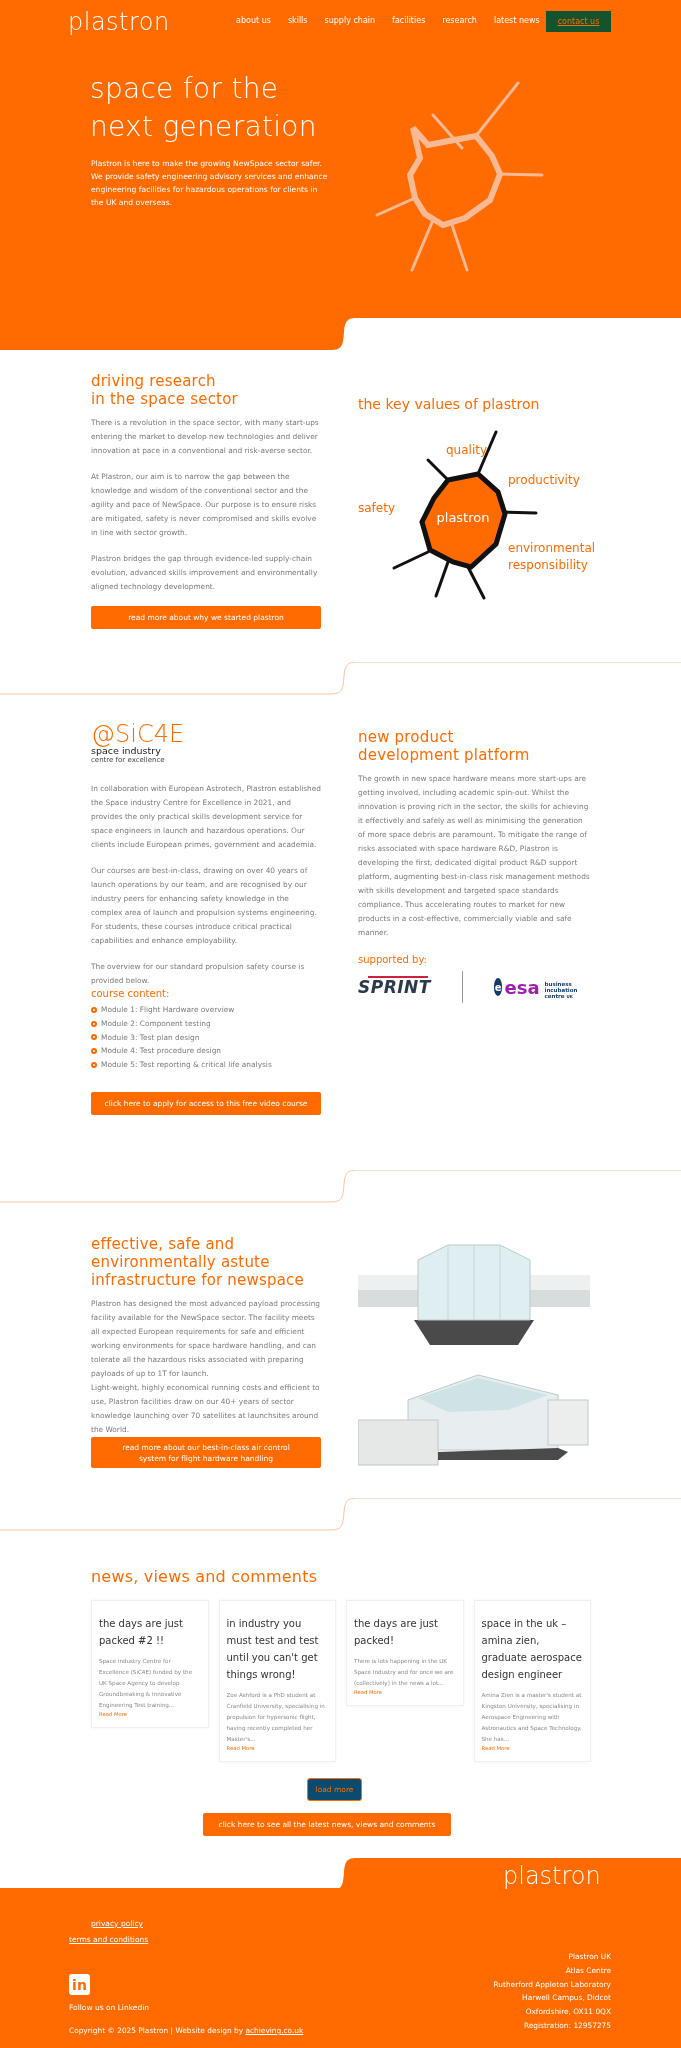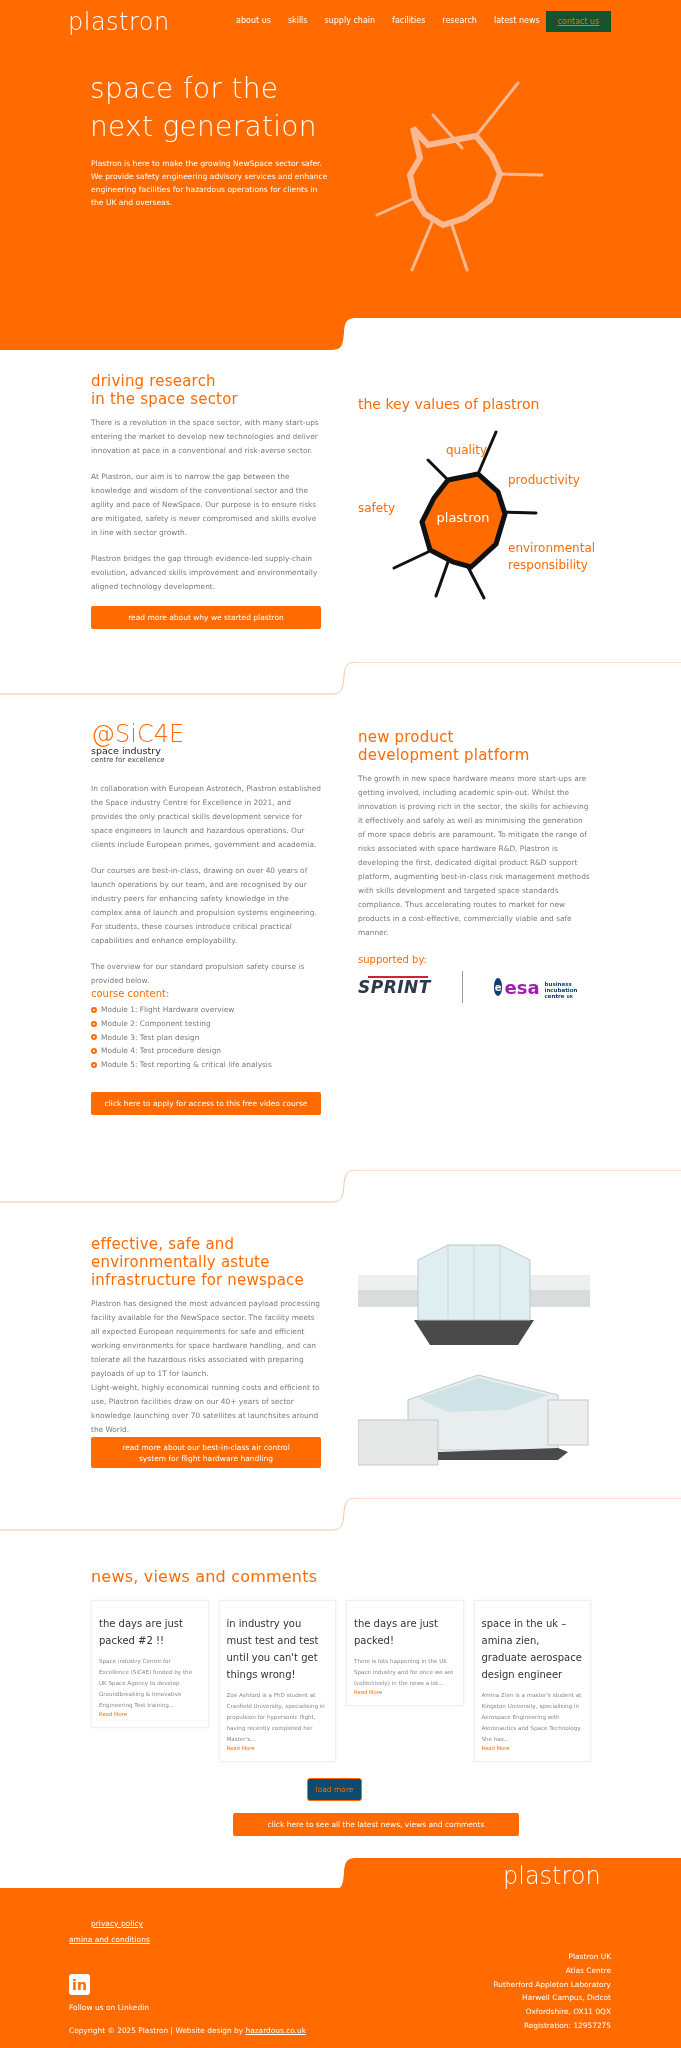--- a/index.html
+++ b/index.html
@@ -256,33 +256,33 @@
     <div class="read-more">Read More</div>
   </div>
   <div class="card">
     <div class="card-title">space in the uk – amina zien, graduate aerospace design engineer</div>
     <div class="card-excerpt">Amina Zien is a master's student at Kingston University, specialising in Aerospace Engineering with Astronautics and Space Technology. She has...</div>
     <div class="read-more">Read More</div>
   </div>
 </div>
 
 <div class="load-more">load more</div>
-<div class="btn" style="position:absolute; left:233px; top:1813px; width:286px; height:23px;">click here to see all the latest news, views and comments</div>
+<div class="btn" style="position:absolute; left:203px; top:1813px; width:248px; height:23px;">click here to see all the latest news, views and comments</div>
 
 <svg class="footer-curve" viewBox="0 0 681 32">
   <path d="M0 32 L330 32 C342 32 343 28 344 14 C345 2 348 0 358 0 L681 0 L681 32 Z" fill="#ff6b00"></path>
 </svg>
 <div class="footer"></div>
 <div class="footer-logo">plastron</div>
 <div class="footer-link" style="top:1919px;padding-left:22px;">privacy policy</div>
-<div class="footer-link" style="top:1935px;">amina and conditions</div>
+<div class="footer-link" style="top:1935px;">terms and conditions</div>
 <div class="linkedin">in</div>
 <div class="follow">Follow us on Linkedin</div>
 <div class="copyright">
-  <span>Copyright © 2025 Plastron | Website design by </span><a>hazardous.co.uk</a>
+  <span>Copyright © 2025 Plastron | Website design by </span><a>achieving.co.uk</a>
 </div>
 <div class="address">
   <div>Plastron UK</div>
   <div>Atlas Centre</div>
   <div>Rutherford Appleton Laboratory</div>
   <div>Harwell Campus, Didcot</div>
   <div>Oxfordshire, OX11 0QX</div>
   <div>Registration: 12957275</div>
 </div>
 

